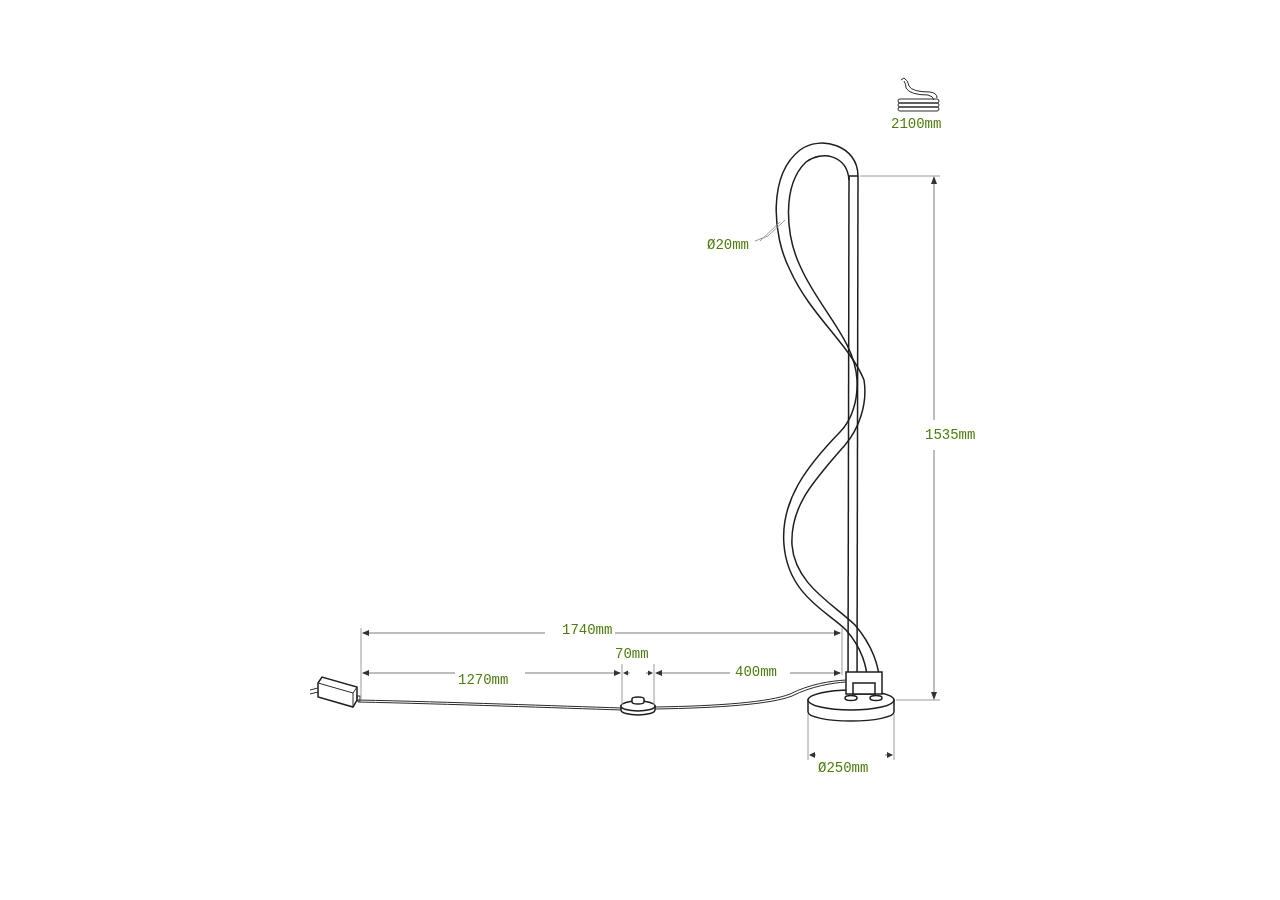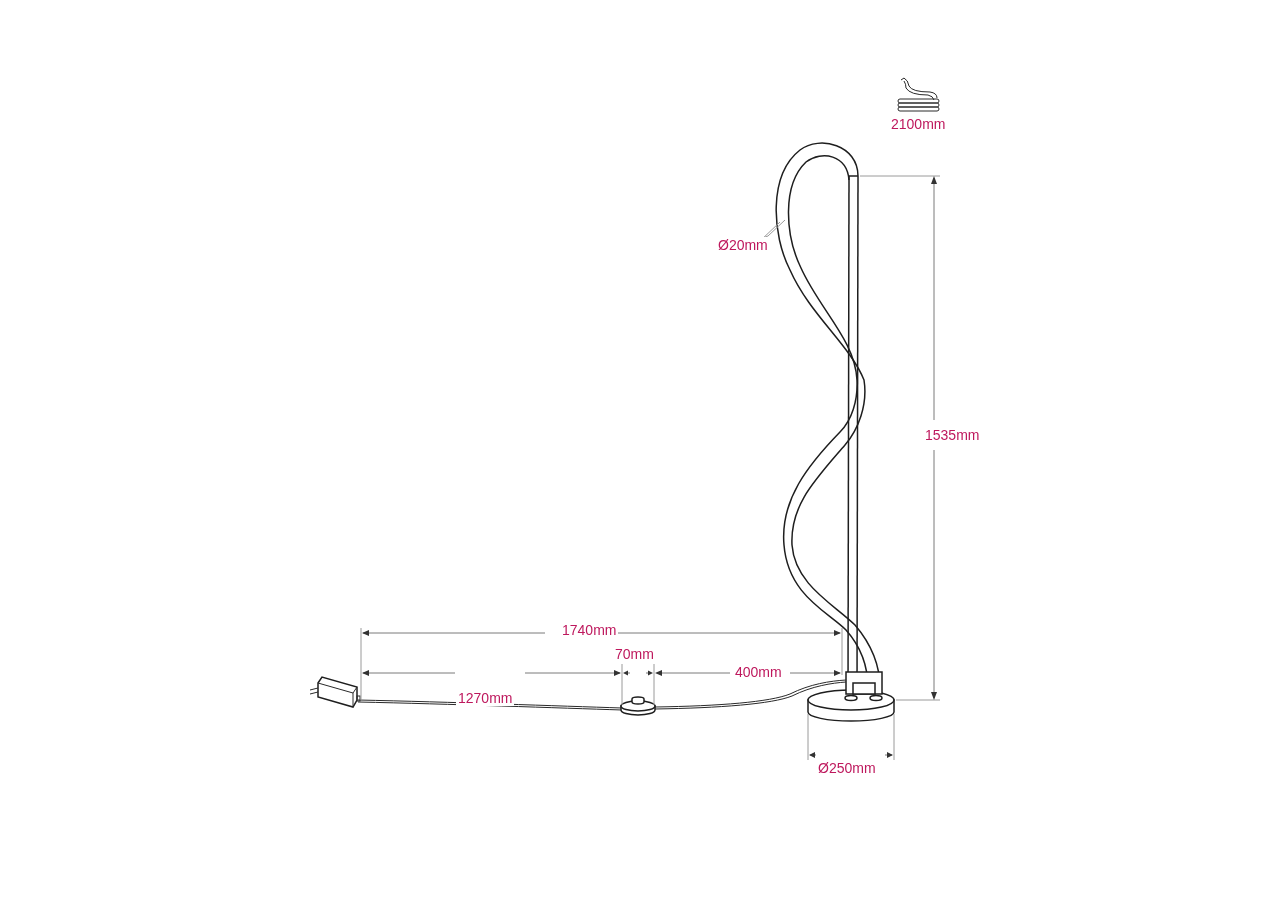--- a/index.html
+++ b/index.html
@@ -1,18 +1,18 @@
 <!DOCTYPE html>
 <html><head>
   <meta charset="utf-8">
   <style>
     html, body { margin: 0; padding: 0; background: #ffffff; }
     body { width: 1280px; height: 900px; position: relative; overflow: hidden; font-family: "Liberation Sans", sans-serif; }
     svg { position: absolute; left: 0; top: 0; }
-    .lbl { position: absolute; font-family: Liberation Sans, sans-serif; font-size: 14px; color: #be185d; white-space: nowrap; background: #ffffff; padding: 0 2px; line-height: 16px; }
+    .lbl { position: absolute; font-family: Liberation Mono, monospace; font-size: 14px; color: #4d7c0f; white-space: nowrap; background: #ffffff; padding: 0 2px; line-height: 16px; }
     .dim-line { stroke: #7a7a7a; stroke-width: 1; fill: none; }
     .ext-line { stroke: #9a9a9a; stroke-width: 1; fill: none; }
     .obj { stroke: #1e1e1e; stroke-width: 1.5; fill: none; }
     .obj-fill { stroke: #1e1e1e; stroke-width: 1.5; fill: #ffffff; }
     .thin { stroke: #2a2a2a; stroke-width: 1; fill: none; }
   </style>
 </head>
 <body>
 
 <svg width="1280" height="900" viewBox="0 0 1280 900">
@@ -112,19 +112,19 @@
     <line class="ext-line" x1="808" y1="714" x2="808" y2="760"></line>
     <line class="ext-line" x1="894" y1="714" x2="894" y2="760"></line>
     <line class="dim-line" x1="810" y1="755" x2="816" y2="755"></line>
     <line class="dim-line" x1="885" y1="755" x2="892" y2="755"></line>
     <polygon points="809,755 815,752 815,758" fill="#333"></polygon>
     <polygon points="893,755 887,752 887,758" fill="#333"></polygon>
   </g>
 </svg>
 
 <span class="lbl" style="left:889px; top:116px;">2100mm</span>
-<span class="lbl" style="left:705px; top:237px;margin-left:11px;">Ø20mm</span>
+<span class="lbl" style="left:705px; top:237px;">Ø20mm</span>
 <span class="lbl" style="left:900px; top:427px;margin-left:23px;">1535mm</span>
 <span class="lbl" style="left:560px; top:622px;">1740mm</span>
-<span class="lbl" style="left:456px; top:690px;">1270mm</span>
+<span class="lbl" style="left:456px; top:672px;">1270mm</span>
 <span class="lbl" style="left:613px; top:646px;">70mm</span>
 <span class="lbl" style="left:733px; top:664px;">400mm</span>
 <span class="lbl" style="left:816px; top:747px;margin-top:13px;">Ø250mm</span>
 
 </body></html>

